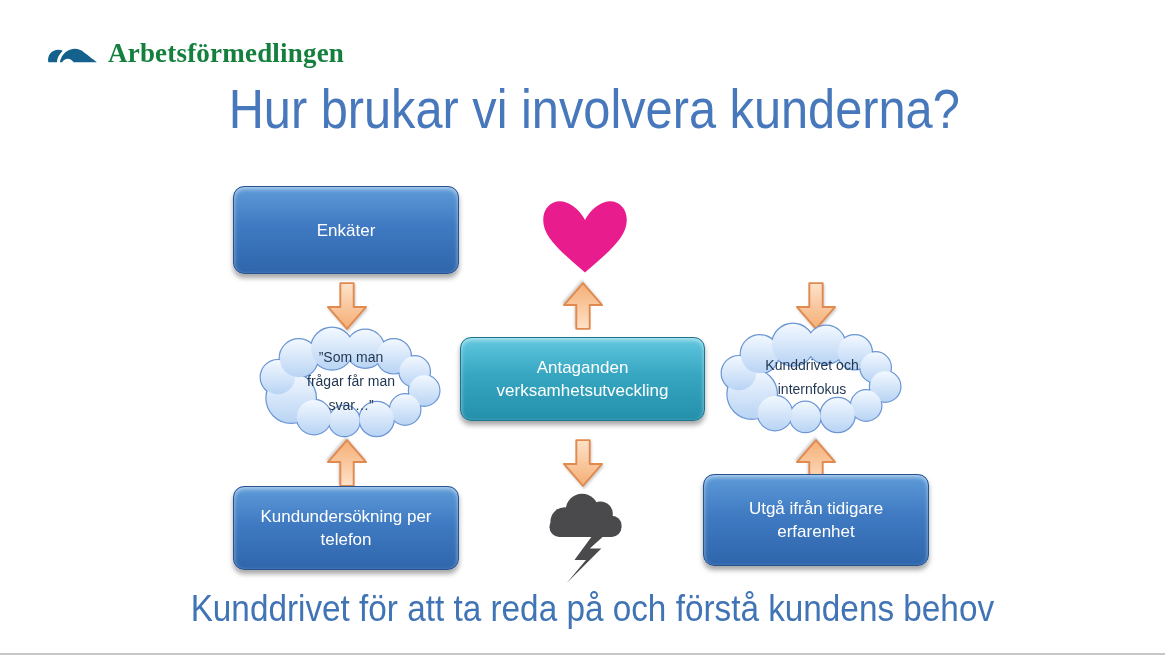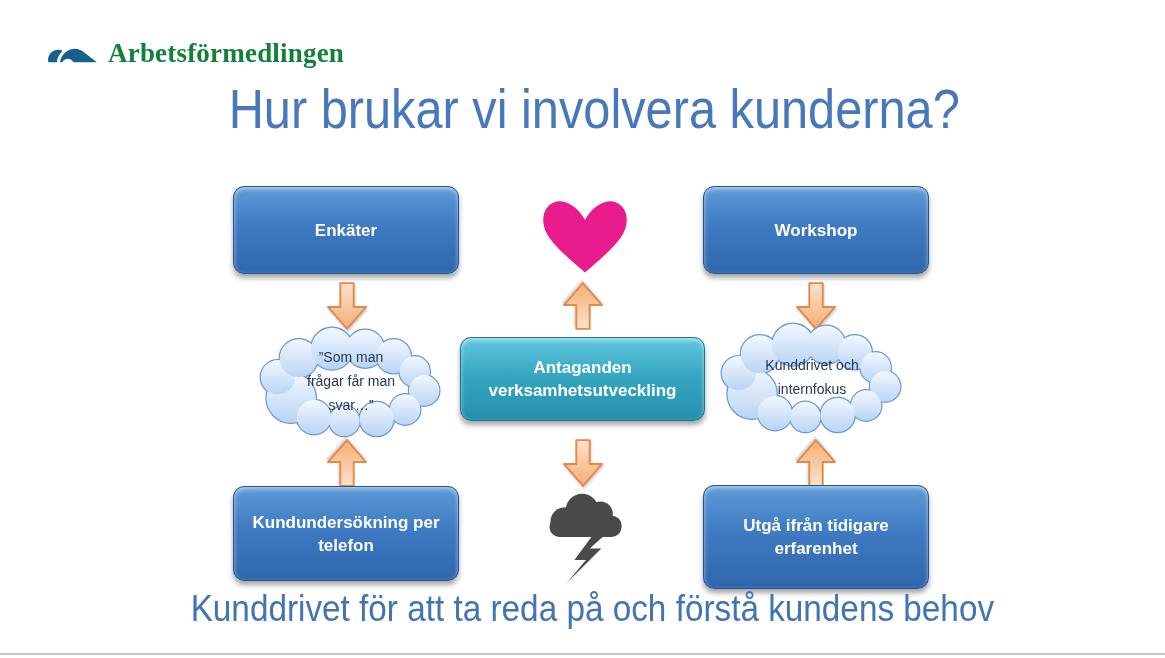--- a/index.html
+++ b/index.html
@@ -18,32 +18,31 @@
   .caption-wrap{position:absolute;left:0;right:0;top:588px;text-align:center;padding-left:20px;}
   .caption-text{display:inline-block;white-space:nowrap;transform:scaleX(.9);transform-origin:center;
     font-size:37px;color:#4174B4;font-weight:400;}
   
   .pbox{
     position:absolute;border-radius:11px;display:flex;align-items:center;justify-content:center;
     text-align:center;color:#fff;font-size:17px;line-height:23px;padding:4px 14px;box-sizing:border-box;
     background:linear-gradient(180deg,#5E9BD8 0%,#3F7AC2 45%,#2F66AC 100%);
     border:1px solid #27538f;
     box-shadow:0 4px 5px rgba(0,0,0,.35), inset 0 2px 4px rgba(255,255,255,.55);
-    font-weight:bold;
   }
   .pbox.teal{
     background:linear-gradient(180deg,#62C8DF 0%,#36A6C1 45%,#2490AC 100%);
     border:1px solid #1d768e;
   }
   
   .box-enkater        {left:233px;top:186px;width:226px;height:88px;}
   .box-workshop       {left:703px;top:186px;width:226px;height:88px;}
   .box-kunddriven     {left:460px;top:337px;width:245px;height:84px;}
-  .box-telefon        {left:233px;top:486px;width:226px;height:95px;}
-  .box-erfarenhet     {left:703px;top:485px;width:226px;height:104px;}
+  .box-telefon        {left:233px;top:486px;width:226px;height:84px;}
+  .box-erfarenhet     {left:703px;top:474px;width:226px;height:92px;}
   .cloud{position:absolute;}
   .cloud-left  {left:247px;top:324px;width:208px;height:114px;}
   .cloud-right {left:711px;top:320px;width:202px;height:114px;}
   .cloud .cloud-text{
     position:absolute;left:50%;top:50%;transform:translate(-50%,-50%);
     width:104px;text-align:center;color:#1F3550;font-size:14px;line-height:24px;
   }
   .arrow{position:absolute;width:42px;height:50px;}
   .arrow svg{display:block;width:100%;height:100%;filter:drop-shadow(1px 2px 1px rgba(0,0,0,.18));}
   .arrow.up svg{transform:rotate(180deg);}
@@ -68,21 +67,20 @@
       <path d="M24 38 C28 16 52 8 66 21 C74 27 82 33 88 38 L48 38 C41 29 32 31 28 38 Z" fill="#15618E"></path>
     </svg>
     <span class="brand-name">Arbetsförmedlingen</span>
   </div>
 
   <div class="title-wrap">
     <span class="title-text">Hur brukar vi involvera kunderna?</span>
   </div>
 
   <div class="pbox box-enkater">Enkäter</div>
-  <div class="pbox box-workshop">Workshop</div>
 
   <div class="heart">
     <svg viewBox="0 0 100 90" width="96" height="80">
       <path d="M50 86 C22 62 3 46 3 27 C3 11 16 3 28 7 C38 10 46 19 50 27 C54 19 62 10 72 7 C84 3 97 11 97 27 C97 46 78 62 50 86 Z" fill="#E91C8D"></path>
     </svg>
   </div>
 
   <div class="arrow down arr-left-top">
     <svg viewBox="0 0 44 52">
         <defs>

